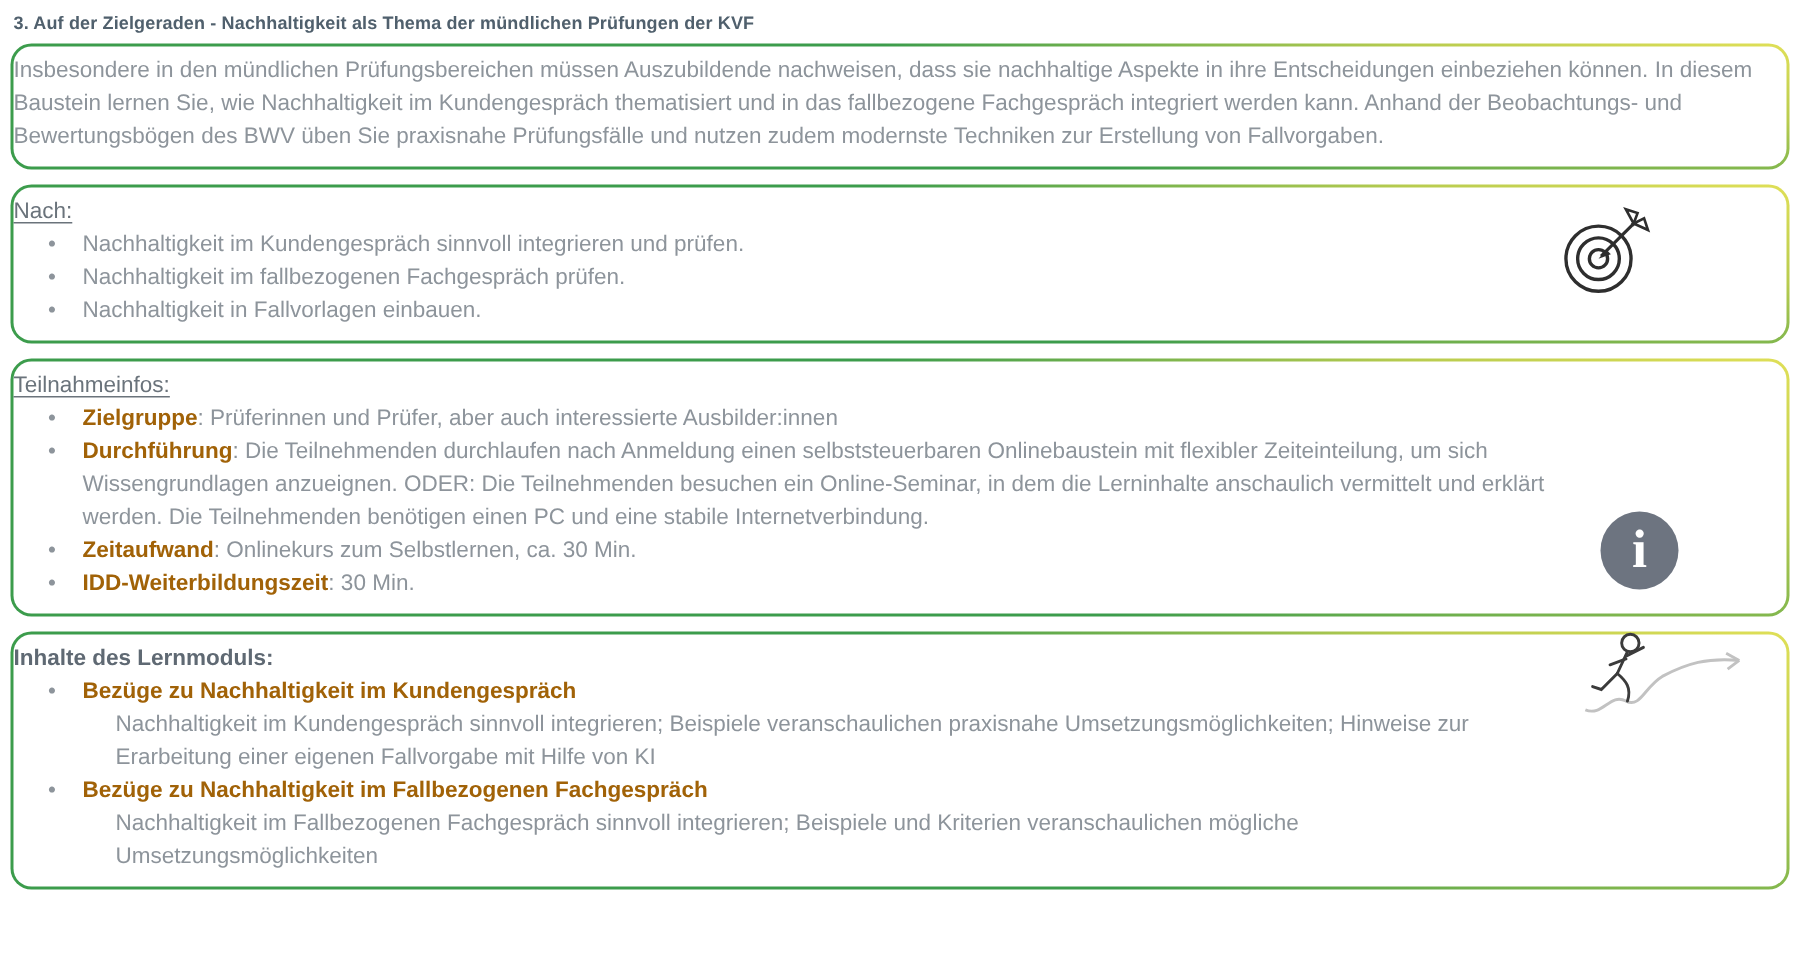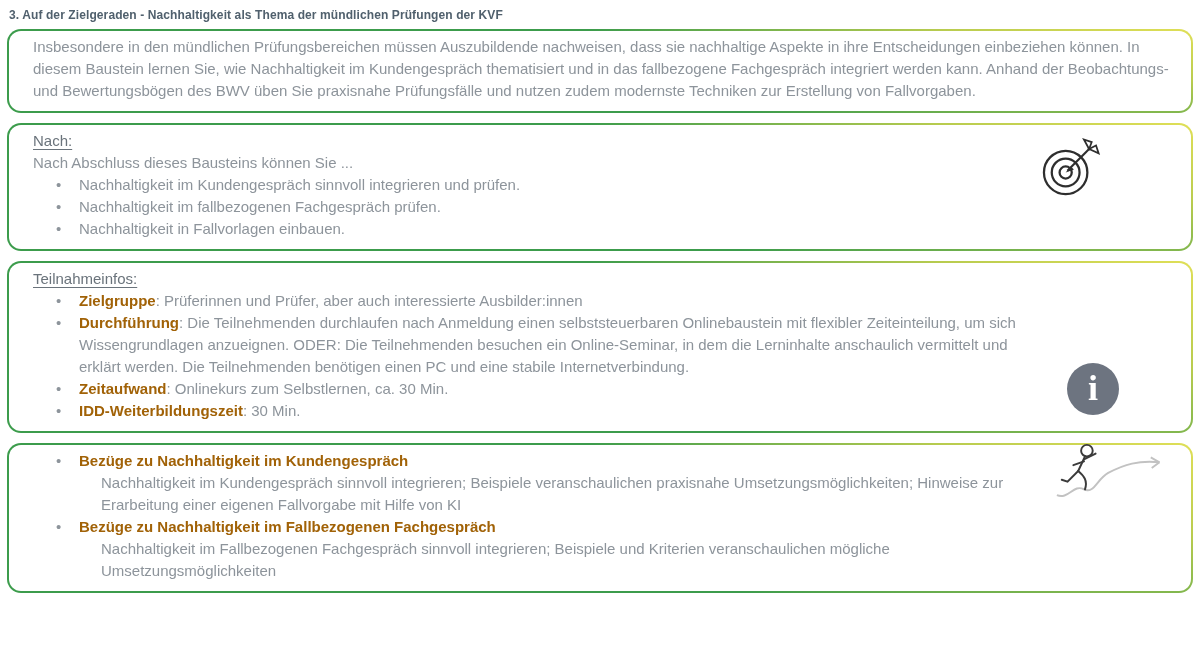--- a/index.html
+++ b/index.html
@@ -16,21 +16,21 @@
   .gbox{
     margin:0 7px 10px 7px;
     padding:2px;
     border-radius:14px;
     background:radial-gradient(ellipse 75% 220% at 100% 0%,
       #dfdf57 0%, #b9cc4f 28%, #3c9c4c 68%);
     position:relative;
   }
   .gbox-inner{
     background:#ffffff;border-radius:12px;
-    padding:5px 150px 9px 24px;
+    padding:5px 150px 9px 0;
     font-size:15px;line-height:22px;color:#8d949b;
     position:relative;min-height:40px;
   }
   .gbox-inner.full{padding-right:12px;}
   .box-heading{
     color:#6a737b;text-decoration:underline;
     text-underline-offset:3px;
   }
   .box-heading.nound{text-decoration:none;font-weight:700;color:#5f6973;}
   p{margin:0;}
@@ -57,21 +57,20 @@
 
 <div class="gbox">
   <div class="gbox-inner full">
     <p>Insbesondere in den mündlichen Prüfungsbereichen müssen Auszubildende nachweisen, dass sie nachhaltige Aspekte in ihre Entscheidungen einbeziehen können. In diesem Baustein lernen Sie, wie Nachhaltigkeit im Kundengespräch thematisiert und in das fallbezogene Fachgespräch integriert werden kann. Anhand der Beobachtungs- und Bewertungsbögen des BWV üben Sie praxisnahe Prüfungsfälle und nutzen zudem modernste Techniken zur Erstellung von Fallvorgaben.</p>
   </div>
 </div>
 
 <div class="gbox">
   <div class="gbox-inner">
     <p class="box-heading">Nach:</p>
-    <p>Nach Abschluss dieses Bausteins können Sie ...</p>
     <ul>
       <li>Nachhaltigkeit im Kundengespräch sinnvoll integrieren und prüfen.</li>
       <li>Nachhaltigkeit im fallbezogenen Fachgespräch prüfen.</li>
       <li>Nachhaltigkeit in Fallvorlagen einbauen.</li>
     </ul>
     <svg class="corner-icon target-icon" viewBox="0 0 76 72">
       <g fill="none" stroke="#2e2e2e" stroke-width="2.6">
         <circle cx="33" cy="40" r="25"></circle>
         <circle cx="33" cy="40" r="16"></circle>
         <circle cx="33" cy="40" r="7"></circle>
@@ -92,20 +91,21 @@
       <li><span class="blbl">Durchführung</span><span>: Die Teilnehmenden durchlaufen nach Anmeldung einen selbststeuerbaren Onlinebaustein mit flexibler Zeiteinteilung, um sich Wissengrundlagen anzueignen. ODER: Die Teilnehmenden besuchen ein Online-Seminar, in dem die Lerninhalte anschaulich vermittelt und erklärt werden. Die Teilnehmenden benötigen einen PC und eine stabile Internetverbindung.</span></li>
       <li><span class="blbl">Zeitaufwand</span><span>: Onlinekurs zum Selbstlernen, ca. 30 Min.</span></li>
       <li><span class="blbl">IDD-Weiterbildungszeit</span><span>: 30 Min.</span></li>
     </ul>
     <div class="corner-icon info-icon">i</div>
   </div>
 </div>
 
 <div class="gbox">
   <div class="gbox-inner">
+    <p class="box-heading nound">Inhalte des Lernmoduls:</p>
     <ul>
       <li><span class="blbl">Bezüge zu Nachhaltigkeit im Kundengespräch</span></li>
     </ul>
     <p class="detail">Nachhaltigkeit im Kundengespräch sinnvoll integrieren; Beispiele veranschaulichen praxisnahe Umsetzungsmöglichkeiten; Hinweise zur Erarbeitung einer eigenen Fallvorgabe mit Hilfe von KI</p>
     <ul>
       <li><span class="blbl">Bezüge zu Nachhaltigkeit im Fallbezogenen Fachgespräch</span></li>
     </ul>
     <p class="detail">Nachhaltigkeit im Fallbezogenen Fachgespräch sinnvoll integrieren; Beispiele und Kriterien veranschaulichen mögliche Umsetzungsmöglichkeiten</p>
     <svg class="corner-icon running-icon" viewBox="0 0 130 62">
       <path d="M6 56 C18 61 23 44 34 50 C44 55 47 40 59 33 C76 24 90 20 112 22" fill="none" stroke="#c2c2c2" stroke-width="2"></path>

